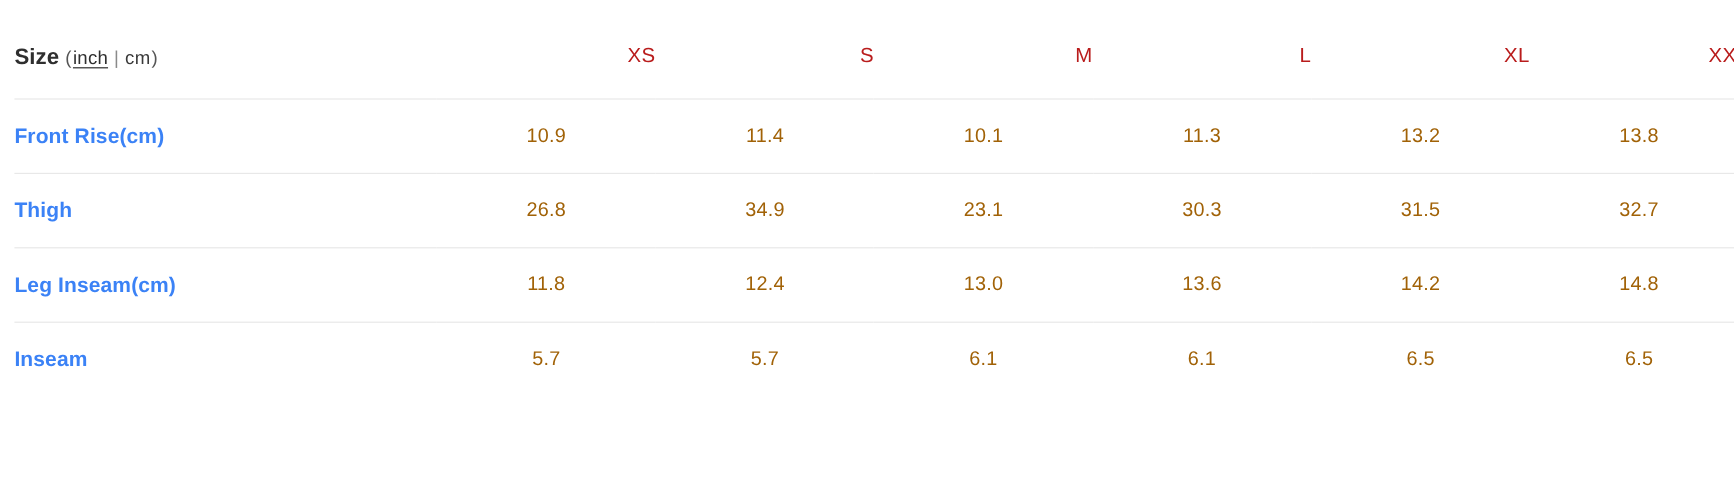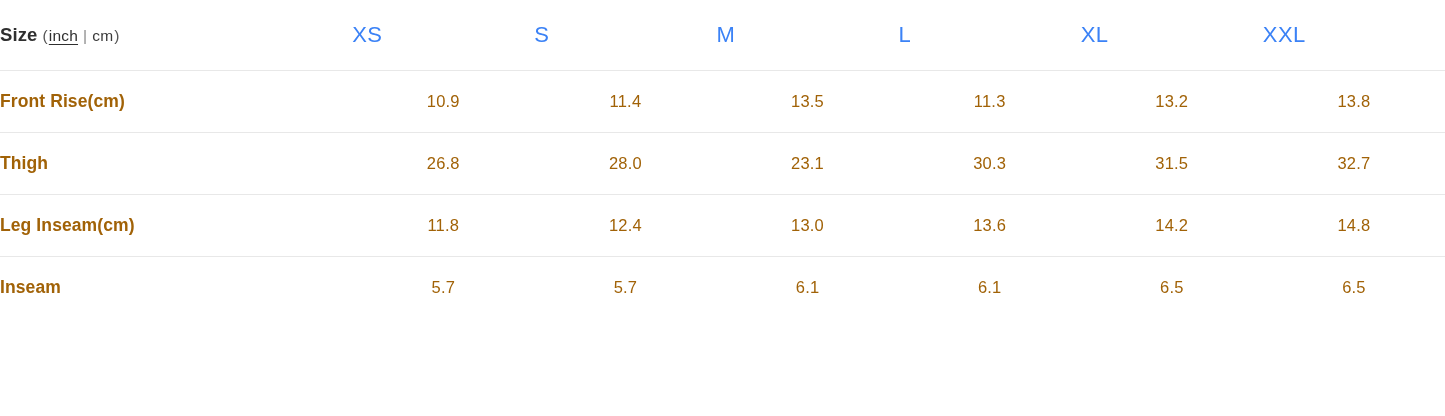--- a/index.html
+++ b/index.html
@@ -12,21 +12,21 @@
 
   body {
     font-family: "Liberation Sans", sans-serif;
     -webkit-font-smoothing: antialiased;
   }
 
   .size-chart {
     width: 1445px;
     height: 380px;
     background: #ffffff;
-    padding: 0;
+    padding: 12px;
     position: relative;
   }
 
   table.size-table {
     width: 1445px;
     border-collapse: collapse;
     table-layout: fixed;
   }
 
   table.size-table col.col-label { width: 352px; }
@@ -74,23 +74,23 @@
     color: #2f2f2f;
     cursor: pointer;
   }
 
   .unit-sep {
     color: #8a8a8a;
     margin: 0 4px;
   }
 
   th.size-head-cell {
-    text-align: left;
-    font-size: 22px;
-    color: #3b82f6;
+    text-align: right;
+    font-size: 17px;
+    color: #b91c1c;
     font-weight: normal;
     letter-spacing: 0.4px;
   }
 
   
   tbody tr.data-row td {
     height: 62px;
     vertical-align: middle;
     border-bottom: 1px solid #e8e8e8;
     padding: 0;
@@ -98,21 +98,21 @@
 
   tbody tr.data-row:last-child td {
     border-bottom: none;
   }
 
   td.row-label {
     text-align: left;
     padding-left: 25px;
     font-size: 17.5px;
     font-weight: bold;
-    color: #a16207;
+    color: #3b82f6;
     letter-spacing: 0.1px;
     white-space: nowrap;
   }
 
   td.row-value {
     text-align: center;
     font-size: 16.5px;
     color: #a16207;
     font-weight: normal;
     letter-spacing: 0.2px;
@@ -147,31 +147,31 @@
         <th class="size-head-cell">XXL</th>
       </tr>
     </thead>
 
     <tbody>
 
       <tr class="data-row">
         <td class="row-label">Front Rise(cm)</td>
         <td class="row-value">10.9</td>
         <td class="row-value">11.4</td>
-        <td class="row-value">13.5</td>
+        <td class="row-value">10.1</td>
         <td class="row-value">11.3</td>
         <td class="row-value">13.2</td>
         <td class="row-value">13.8</td>
       </tr>
 
 
       <tr class="data-row">
         <td class="row-label">Thigh</td>
         <td class="row-value">26.8</td>
-        <td class="row-value">28.0</td>
+        <td class="row-value">34.9</td>
         <td class="row-value">23.1</td>
         <td class="row-value">30.3</td>
         <td class="row-value">31.5</td>
         <td class="row-value">32.7</td>
       </tr>
 
       <tr class="data-row">
         <td class="row-label">Leg Inseam(cm)</td>
         <td class="row-value">11.8</td>
         <td class="row-value">12.4</td>

